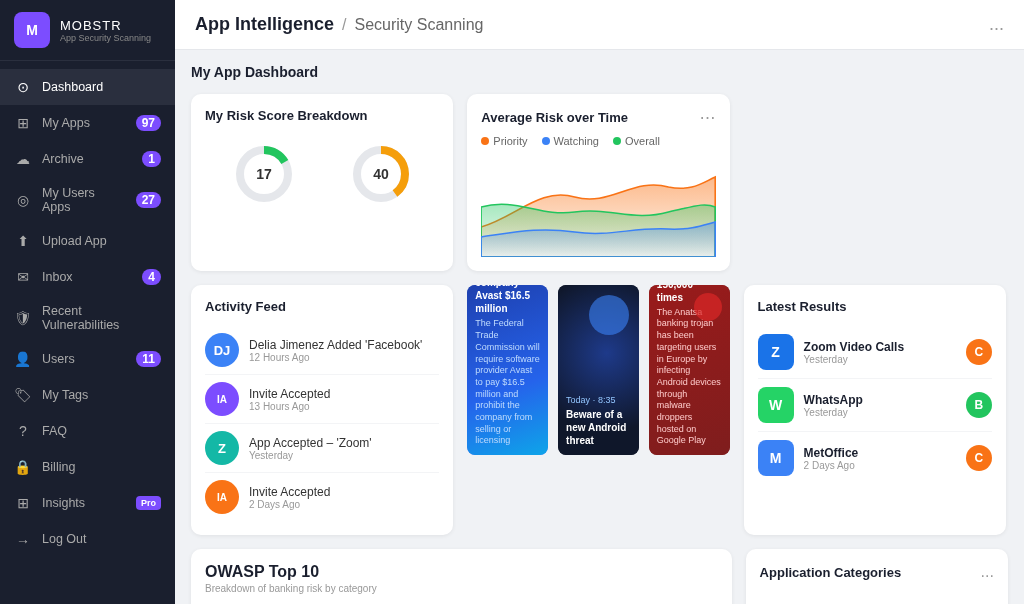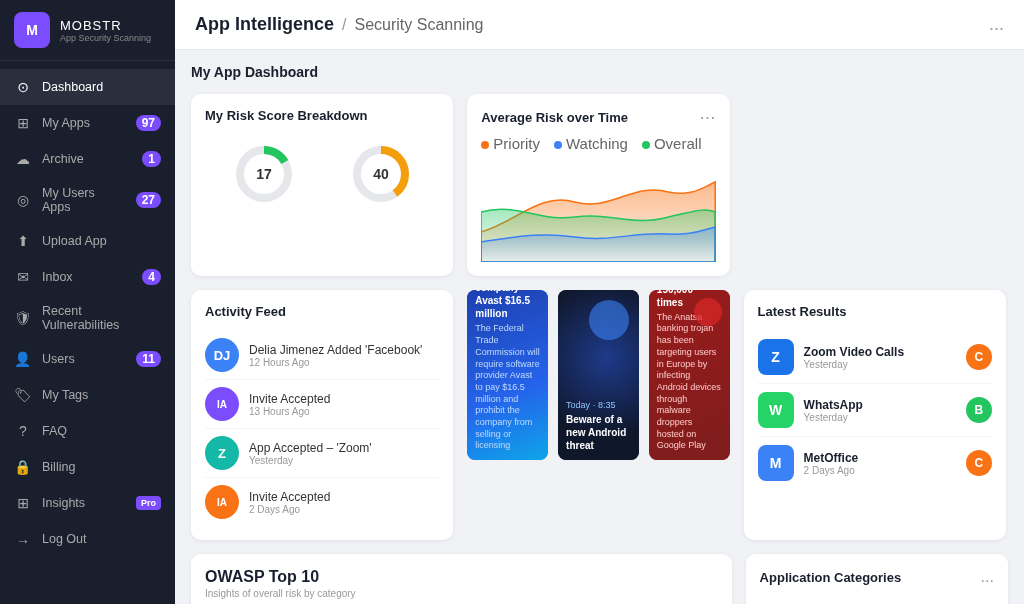--- a/index.html
+++ b/index.html
@@ -123,21 +123,21 @@
       flex-shrink: 0;
       display: flex; align-items: center; justify-content: center;
       font-weight: 700; color: white; font-size: 13px;
     }
     .av-blue { background: #3b82f6; }
     .av-purple { background: #7c4dff; }
     .av-orange { background: #f97316; }
     .activity-text { font-size: 12px; color: #333; }
     .activity-time { font-size: 10px; color: #999; }
     .chart-legend {
-      display: flex; gap: 14px; font-size: 15px; color: #666;
+      display: flex; gap: 14px; font-size: 11px; color: #666;
       margin-bottom: 10px;
     }
     .legend-dot {
       width: 8px; height: 8px; border-radius: 50%;
       display: inline-block; margin-right: 4px;
     }
     .chart-area {
       height: 100px;
       position: relative;
       overflow: hidden;
@@ -457,21 +457,21 @@
           </div>
         </div>
       </div>
 
     </div>
 
     <div class="row">
 
       <div class="card col-2-3">
         <div style="font-size:16px;font-weight:700;color:#1a1f2e;margin-bottom:2px;">OWASP Top 10</div>
-        <div style="font-size:10px;color:#999;margin-bottom:10px;">Insights of overall risk by category</div>
+        <div style="font-size:10px;color:#999;margin-bottom:10px;">Breakdown of banking risk by category</div>
         <div>
           <div class="owasp-bar-row">
             <div class="owasp-label">Improper Credential Usage</div>
 
           </div>
 
         </div>
       </div>
 
       <div class="card col-1-3">

